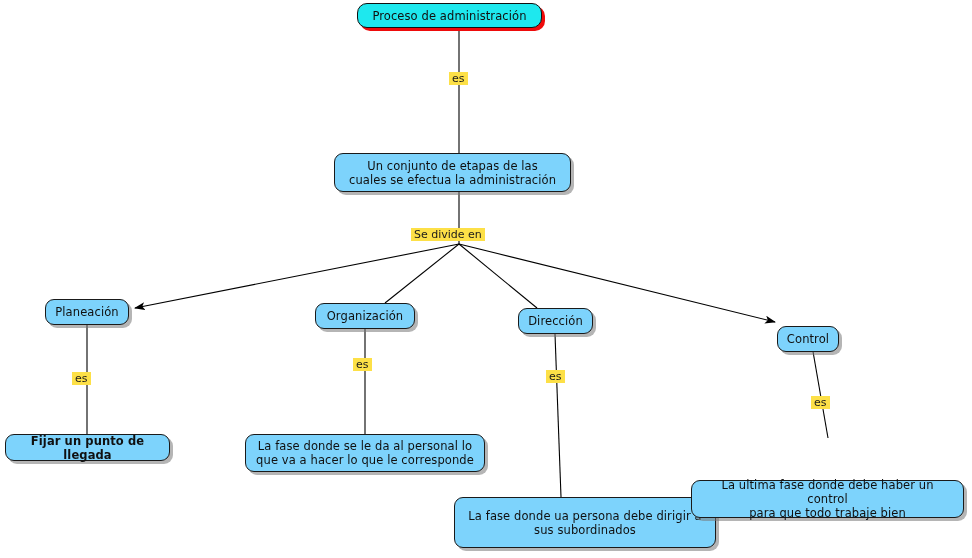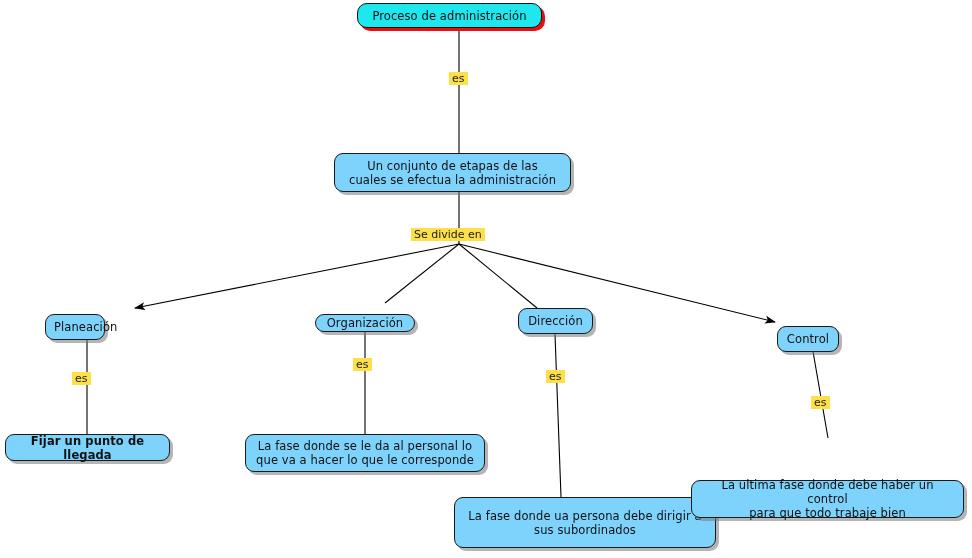--- a/index.html
+++ b/index.html
@@ -99,24 +99,24 @@
   </svg>
 
   <div id="nodes">
       <div class="node root" style="left: 357px; top: 3px; width: 185px; height: 25px;">
         <span class="node-text">Proceso de administración</span>
       </div>
       <div class="node green" style="left: 334px; top: 153px; width: 237px; height: 39px;">
         <span class="node-text">Un conjunto de etapas de las
 cuales se efectua la administración</span>
       </div>
-      <div class="node green" style="left: 45px; top: 299px; width: 60px; height: 26px; margin-top: 15px;">
+      <div class="node green" style="left: 45px; top: 299px; width: 84px; height: 26px;">
         <span class="node-text">Planeación</span>
       </div>
-      <div class="node green" style="left: 315px; top: 314px; width: 100px; height: 18px;">
+      <div class="node green" style="left: 315px; top: 303px; width: 100px; height: 26px;">
         <span class="node-text">Organización</span>
       </div>
       <div class="node green" style="left: 518px; top: 308px; width: 75px; height: 26px;">
         <span class="node-text">Dirección</span>
       </div>
       <div class="node green" style="left: 777px; top: 314px; width: 62px; height: 26px; margin-top: 12px;">
         <span class="node-text">Control</span>
       </div>
       <div class="node green" style="left: 5px; top: 434px; width: 165px; height: 27px; font-weight: bold;">
         <span class="node-text">Fijar un punto de llegada</span>

